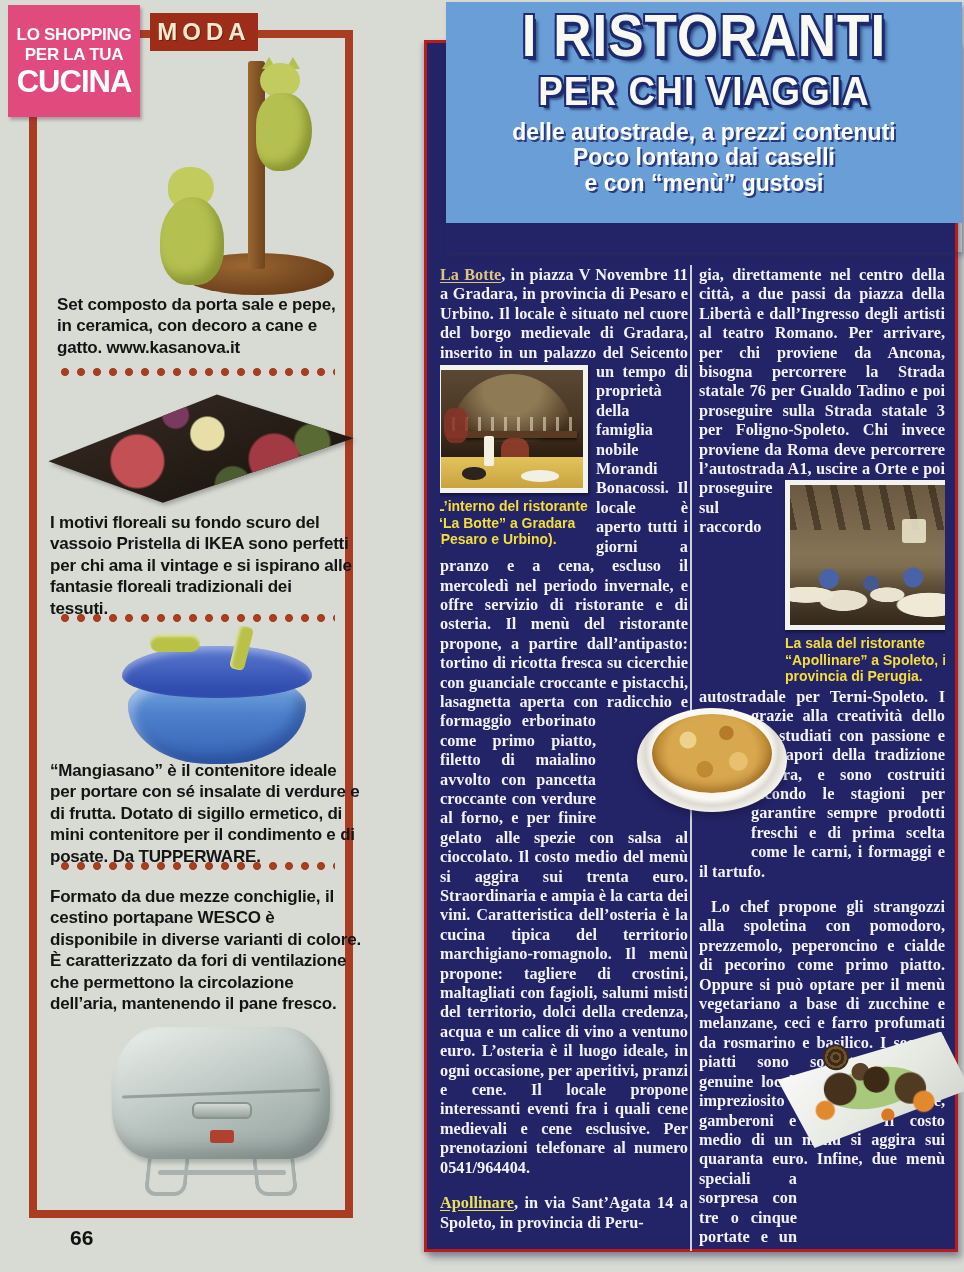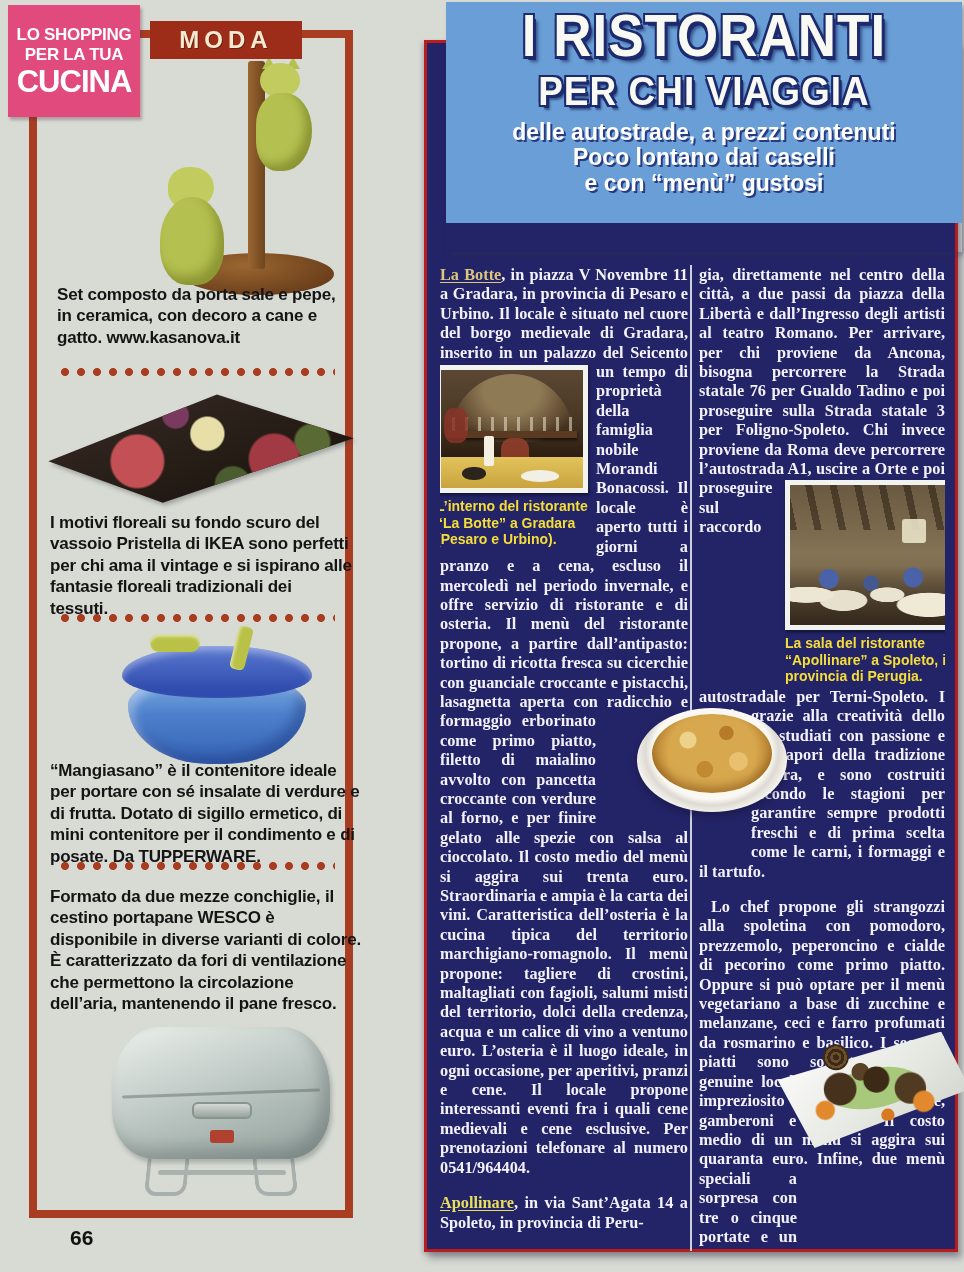--- a/index.html
+++ b/index.html
@@ -9,26 +9,26 @@
     font-family:"Liberation Sans",sans-serif;
   }
   
   .shop-frame{position:absolute;left:29px;top:30px;width:324px;height:1188px;
     box-sizing:border-box;border:8px solid #a93d22;}
   .kicker{position:absolute;left:8px;top:5px;width:132px;height:112px;background:#e14a7c;
     color:#fff;display:flex;flex-direction:column;align-items:center;justify-content:center;
     text-align:center;z-index:3;box-shadow:2px 3px 3px rgba(90,40,60,.35);}
   .kicker .k-line{font-weight:bold;font-size:17px;line-height:1.15;letter-spacing:-0.3px;}
   .kicker .k-big{font-weight:bold;font-size:31px;line-height:1.0;letter-spacing:-1px;margin-top:2px;}
-  .section-label{position:absolute;left:150px;top:21px;width:152px;height:38px;background:#9d2d18;
+  .section-label{position:absolute;left:150px;top:13px;width:108px;height:38px;background:#9d2d18;
     color:#f3ead0;font-weight:bold;font-size:24px;letter-spacing:5px;display:flex;
     align-items:center;justify-content:center;z-index:3;text-shadow:1px 1px 0 rgba(0,0,0,.3);}
   .shop-text{position:absolute;font-weight:bold;font-size:17px;line-height:1.26;
     color:#141414;letter-spacing:-0.2px;z-index:2;}
-  .txt1{left:57px;top:284px;width:296px;}
+  .txt1{left:57px;top:294px;width:296px;}
   .txt2{left:50px;top:512px;width:304px;}
   .txt3{left:50px;top:760px;width:312px;}
   .txt4{left:50px;top:886px;width:312px;}
   .dots{position:absolute;height:12px;width:278px;left:57px;z-index:2;
     background-image:radial-gradient(circle at 8px 6px,#a93d22 0 3.6px,transparent 4.4px);
     background-size:16px 12px;background-repeat:repeat-x;}
   .dots1{top:366px;}.dots2{top:612px;}.dots3{top:860px;}
   .pagenum{position:absolute;left:70px;top:1226px;font-size:21px;font-weight:bold;color:#111;}
 
   

